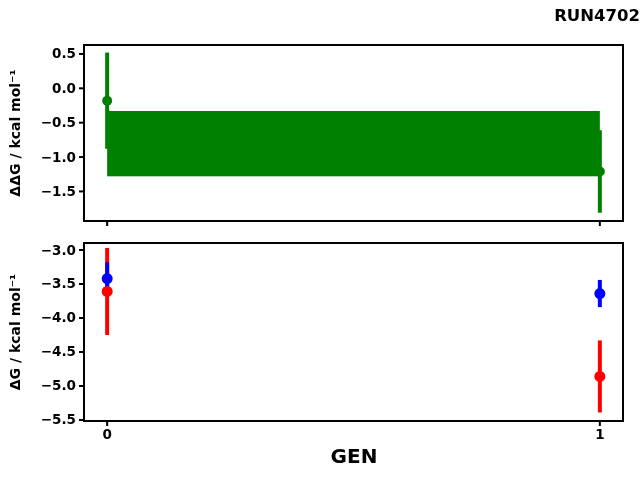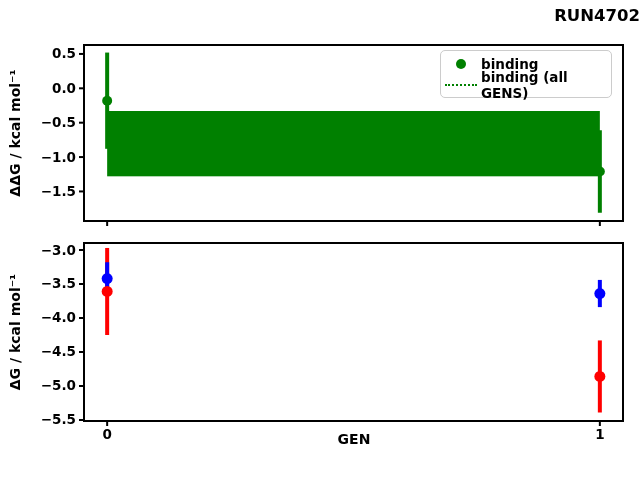--- a/index.html
+++ b/index.html
@@ -19,23 +19,23 @@
   }
   .ylabel {
     position: absolute;
     white-space: nowrap;
     font-size: 14px; font-weight: bold;
     transform: translate(-50%, -50%) rotate(-90deg);
   }
   #ylabel-top  { left: 15px; top: 133px; }
   #ylabel-bottom { left: 15px; top: 332px; }
   .xlabel {
-    position: absolute; left: 354px; top: 431px;
+    position: absolute; left: 354px; top: 444px;
     transform: translateX(-50%);
-    font-size: 14px; font-weight: bold;
+    font-size: 20px; font-weight: bold;
     white-space: nowrap;
   }
   .legend {
     position: absolute;
     background: #ffffff;
     border: 1px solid #cccccc;
     border-radius: 5px;
     display: flex; flex-direction: column; justify-content: center;
     box-sizing: border-box;
   }
@@ -102,29 +102,15 @@
     </svg>
 
   <div class="suptitle">RUN4702</div>
 
   <div class="ylabel" id="ylabel-top">ΔΔG / kcal mol⁻¹</div>
 
   <div class="ylabel" id="ylabel-bottom">ΔG / kcal mol⁻¹</div>
 
   <div class="xlabel">GEN</div>
 
-  <div class="legend" id="legend-binding">
-    <div class="legend-row">
-      <span class="legend-marker-cell">
-        <span class="dot" style="background: rgb(0, 128, 0);"></span>
-      </span>
-      <span class="legend-label">binding</span>
-    </div>
-    <div class="legend-row">
-      <span class="legend-marker-cell">
-        <span class="dotted-line" style="border-top-color: rgb(0, 128, 0);"></span>
-      </span>
-      <span class="legend-label">binding (all GENS)</span>
-    </div>
-  </div>
 
 
 </div>
 
 </body></html>

